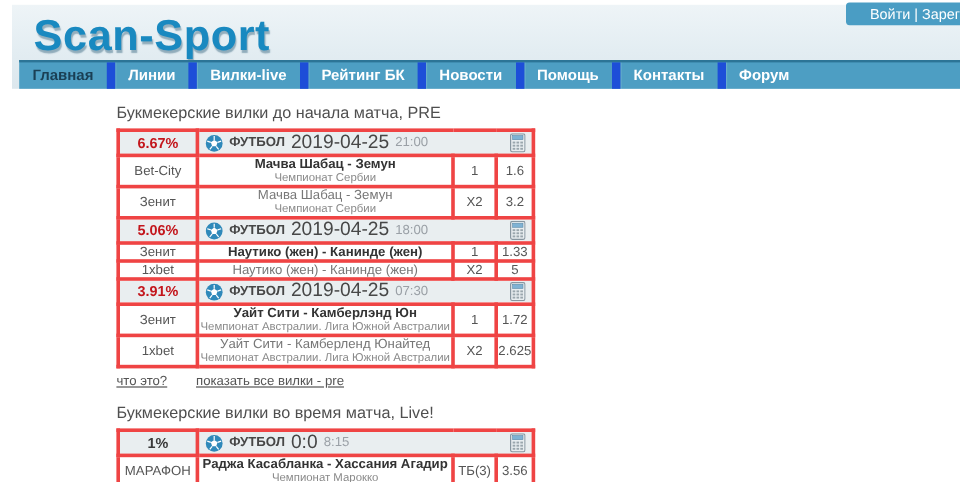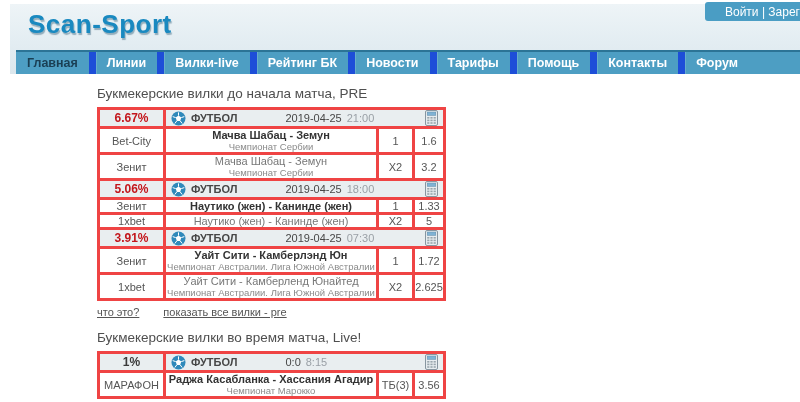--- a/index.html
+++ b/index.html
@@ -8,21 +8,21 @@
     width:800px; height:402px; overflow:hidden; position:relative;
     background:#ffffff; font-family:"Liberation Sans", sans-serif;
   }
   
   .header-band {
     position:absolute; left:10px; top:4px; right:0; height:70px;
     background:linear-gradient(180deg,#eef4f7 0%,#e3edf2 55%,#dce7ed 100%);
   }
   .logo {
     position:absolute; left:18px; top:5px;
-    font-size:26px; font-weight:bold; letter-spacing:0.5px;
+    font-size:36px; font-weight:bold; letter-spacing:0.5px;
     color:#1989c0; text-shadow:1px 2px 1px rgba(44,94,120,0.45);
     cursor:pointer;
   }
   .auth-btn {
     position:absolute; left:695px; top:-2px; width:115px; height:19px;
     background:#4a9dc4; color:#ffffff; font-size:12px; line-height:19px;
     text-align:center; border-radius:3px; border:0; cursor:pointer;
     font-family:"Liberation Sans", sans-serif;
   }
   
@@ -44,21 +44,21 @@
   .section-heading {
     margin:0 0 6px 0; font-size:13.5px; font-weight:normal; color:#4f4f4f;
   }
   table.fork-table { border-collapse:collapse; width:346px; table-layout:fixed; }
   .fork-table td { border:3px solid #ef4444; padding:0; overflow:hidden; }
   
   tr.fork-head td { height:18px; background:#e9eef0; }
   .c-pct { text-align:center; font-weight:bold; font-size:12px; }
   .c-head-inner { display:flex; align-items:center; gap:5px; padding:0 5px; }
   .sport { font-weight:bold; font-size:11px; color:#474747; }
-  .meta-main { font-size:11px; color:#474747;margin-left:43px; }
+  .meta-main { font-size:16px; color:#474747; }
   .meta-sub  { font-size:11px; color:#9aa0a6; }
   .ball { display:flex; align-items:center; }
   .calc { margin-left:auto; display:flex; align-items:center; cursor:pointer; }
   
   .c-bm, .c-out, .c-odds { text-align:center; font-size:11px; color:#555555; }
   .c-ev { text-align:center; padding:1px 4px; }
   .ev-title { font-size:11px; line-height:12px; color:#777777; white-space:nowrap; }
   .primary .ev-title { font-weight:bold; color:#333333; }
   .ev-league { font-size:9.5px; line-height:11px; color:#8a8a8a; white-space:nowrap; }
   .ev-league:empty { display:none; }
@@ -72,21 +72,20 @@
 
 <div class="header-band">
   <div class="logo">Scan-Sport</div>
   <button class="auth-btn">Войти | Зарег</button>
   <nav class="main-nav">
       <a class="nav-item active">Главная</a>
       <a class="nav-item">Линии</a>
       <a class="nav-item">Вилки-live</a>
       <a class="nav-item">Рейтинг БК</a>
       <a class="nav-item">Новости</a>
-      <a class="nav-item">Тарифы</a>
       <a class="nav-item">Помощь</a>
       <a class="nav-item">Контакты</a>
       <a class="nav-item">Форум</a>
     </nav>
 </div>
 
 <div class="content">
     <div class="section">
     <h2 class="section-heading">Букмекерские вилки до начала матча, PRE</h2>
     <table class="fork-table">

